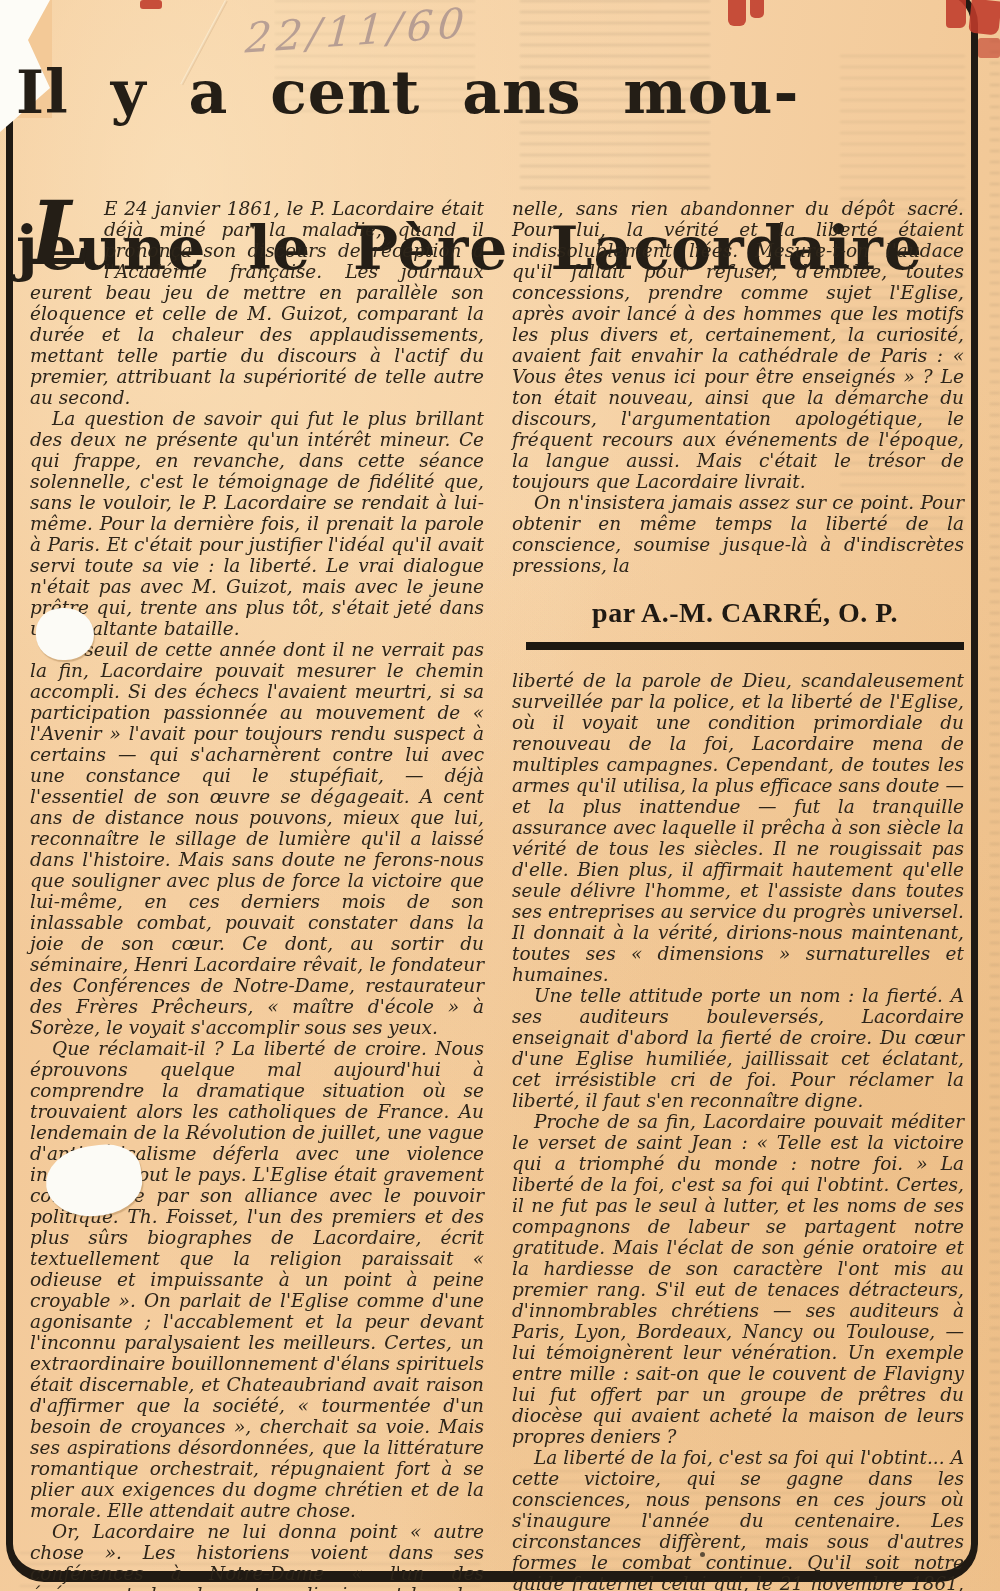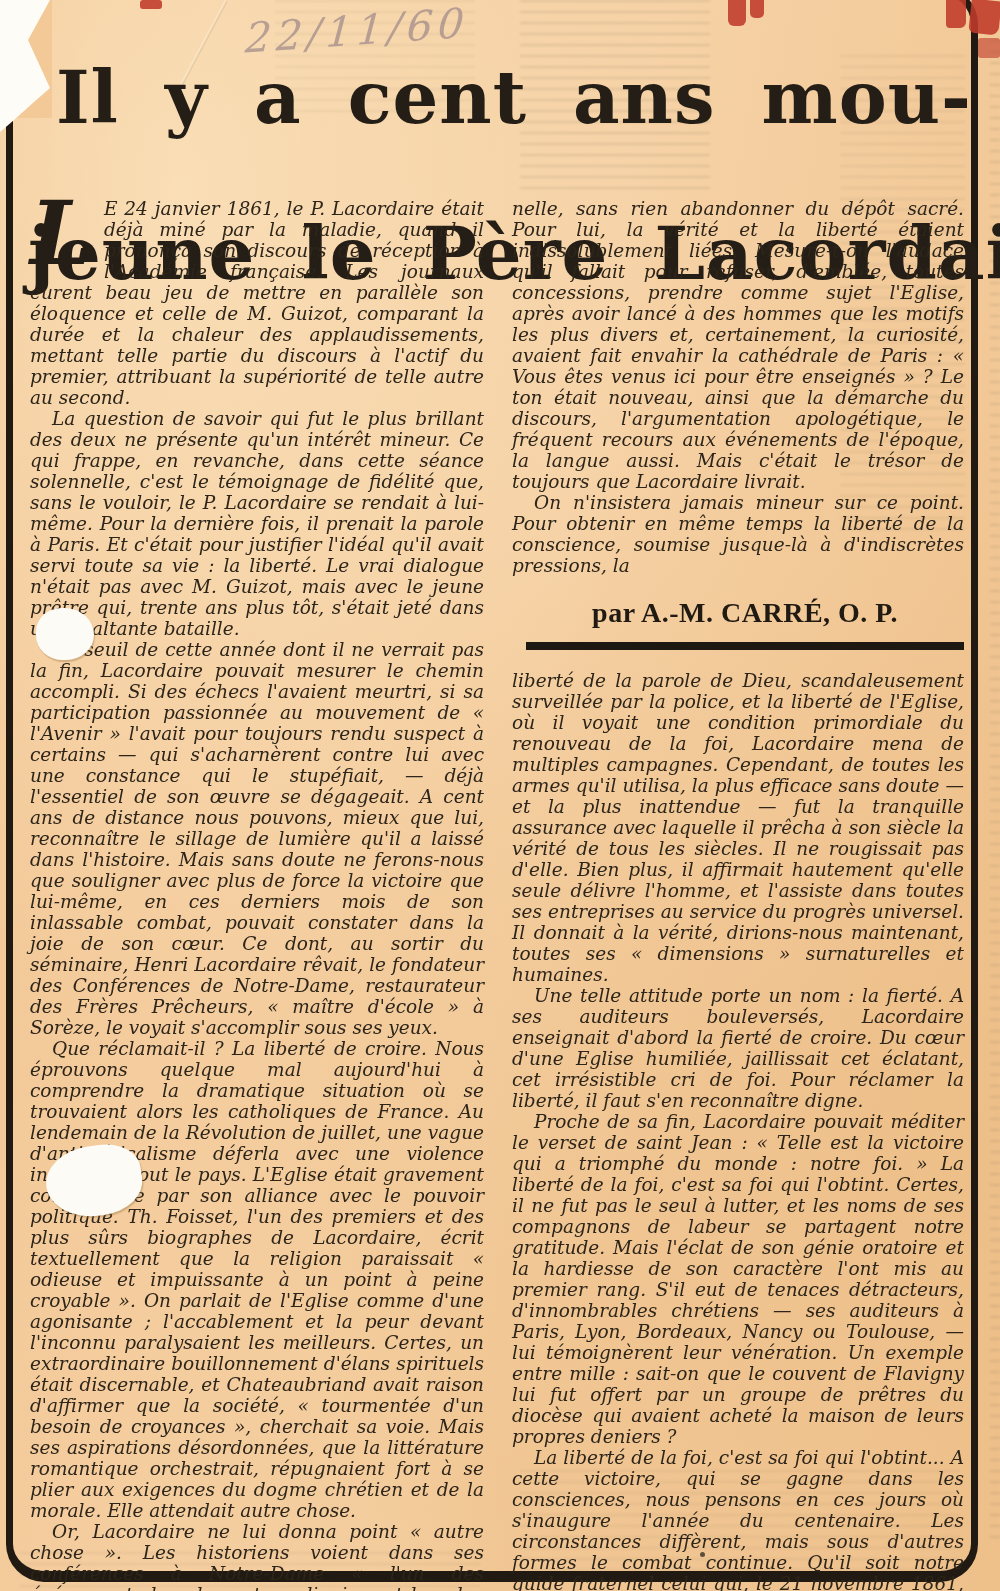--- a/index.html
+++ b/index.html
@@ -49,22 +49,22 @@
   
   .annotation{
     position:absolute;left:245px;top:4px;width:300px;
     font-style:italic;font-size:41px;letter-spacing:5px;
     color:rgba(146,124,132,0.62);
     transform:rotate(-4deg) skewX(-8deg);
     white-space:nowrap;
   }
   
   .headline{
-    position:absolute;left:28px;width:944px;text-align:right;
-    font-weight:bold;font-size:72px;line-height:1;
+    position:absolute;left:16px;width:944px;text-align:left;
+    font-weight:bold;font-size:60px;line-height:1;
     color:#241e16;letter-spacing:1px;word-spacing:20px;
     white-space:nowrap;
   }
   .hl1{top:62px;}
   .hl2{top:218px;}
   
   .col{
     position:absolute;top:198px;
     font-style:italic;font-size:18.5px;line-height:21px;
     color:#2d251a;text-align:justify;
@@ -134,21 +134,21 @@
   <div class="col col-left">
     <p><span class="dropcap">L</span><span>E 24 janvier 1861, le P. Lacordaire était déjà miné par la maladie, quand il prononça son discours de réception à l'Académie française. Les journaux eurent beau jeu de mettre en parallèle son éloquence et celle de M. Guizot, comparant la durée et la chaleur des applaudissements, mettant telle partie du discours à l'actif du premier, attribuant la supériorité de telle autre au second.</span></p>
     <p class="ind"><span>La question de savoir qui fut le plus brillant des deux ne présente qu'un intérêt mineur. Ce qui frappe, en revanche, dans cette séance solennelle, c'est le témoignage de fidélité que, sans le vouloir, le P. Lacordaire se rendait à lui-même. Pour la dernière fois, il prenait la parole à Paris. Et c'était pour justifier l'idéal qu'il avait servi toute sa vie : la liberté. Le vrai dialogue n'était pas avec M. Guizot, mais avec le jeune prêtre qui, trente ans plus tôt, s'était jeté dans une exaltante bataille.</span></p>
     <p class="ind"><span>Au seuil de cette année dont il ne verrait pas la fin, Lacordaire pouvait mesurer le chemin accompli. Si des échecs l'avaient meurtri, si sa participation passionnée au mouvement de « l'Avenir » l'avait pour toujours rendu suspect à certains — qui s'acharnèrent contre lui avec une constance qui le stupéfiait, — déjà l'essentiel de son œuvre se dégageait. A cent ans de distance nous pouvons, mieux que lui, reconnaître le sillage de lumière qu'il a laissé dans l'histoire. Mais sans doute ne ferons-nous que souligner avec plus de force la victoire que lui-même, en ces derniers mois de son inlassable combat, pouvait constater dans la joie de son cœur. Ce dont, au sortir du séminaire, Henri Lacordaire rêvait, le fondateur des Conférences de Notre-Dame, restaurateur des Frères Prêcheurs, « maître d'école » à Sorèze, le voyait s'accomplir sous ses yeux.</span></p>
     <p class="ind"><span>Que réclamait-il ? La liberté de croire. Nous éprouvons quelque mal aujourd'hui à comprendre la dramatique situation où se trouvaient alors les catholiques de France. Au lendemain de la Révolution de juillet, une vague d'anticléricalisme déferla avec une violence inouïe sur tout le pays. L'Eglise était gravement compromise par son alliance avec le pouvoir politique. Th. Foisset, l'un des premiers et des plus sûrs biographes de Lacordaire, écrit textuellement que la religion paraissait « odieuse et impuissante à un point à peine croyable ». On parlait de l'Eglise comme d'une agonisante ; l'accablement et la peur devant l'inconnu paralysaient les meilleurs. Certes, un extraordinaire bouillonnement d'élans spirituels était discernable, et Chateaubriand avait raison d'affirmer que la société, « tourmentée d'un besoin de croyances », cherchait sa voie. Mais ses aspirations désordonnées, que la littérature romantique orchestrait, répugnaient fort à se plier aux exigences du dogme chrétien et de la morale. Elle attendait autre chose.</span></p>
     <p class="ind"><span>Or, Lacordaire ne lui donna point « autre chose ». Les historiens voient dans ses conférences à Notre-Dame « l'un des événements les plus extraordinaires et les plus décisifs » de la vie religieuse du XIXᵉ siècle. L'extraordinaire et le décisif fut que le succès vînt à un jeune prêtre dont la pensée s'inspirait de la doctrine la plus tradition-</span></p>
   </div>
 
   <div class="col col-right">
     <p><span>nelle, sans rien abandonner du dépôt sacré. Pour lui, la vérité et la liberté étaient indissolublement liées. Mesure-t-on l'audace qu'il fallait pour refuser, d'emblée, toutes concessions, prendre comme sujet l'Eglise, après avoir lancé à des hommes que les motifs les plus divers et, certainement, la curiosité, avaient fait envahir la cathédrale de Paris : « Vous êtes venus ici pour être enseignés » ? Le ton était nouveau, ainsi que la démarche du discours, l'argumentation apologétique, le fréquent recours aux événements de l'époque, la langue aussi. Mais c'était le trésor de toujours que Lacordaire livrait.</span></p>
-    <p class="ind"><span>On n'insistera jamais mineur sur ce point. Pour obtenir en même temps la liberté de la conscience, soumise jusque-là à d'indiscrètes pressions, la</span></p>
+    <p class="ind"><span>On n'insistera jamais assez sur ce point. Pour obtenir en même temps la liberté de la conscience, soumise jusque-là à d'indiscrètes pressions, la</span></p>
 
     <div class="byline">par A.-M. CARRÉ, O. P.</div>
 
     <p><span>liberté de la parole de Dieu, scandaleusement surveillée par la police, et la liberté de l'Eglise, où il voyait une condition primordiale du renouveau de la foi, Lacordaire mena de multiples campagnes. Cependant, de toutes les armes qu'il utilisa, la plus efficace sans doute — et la plus inattendue — fut la tranquille assurance avec laquelle il prêcha à son siècle la vérité de tous les siècles. Il ne rougissait pas d'elle. Bien plus, il affirmait hautement qu'elle seule délivre l'homme, et l'assiste dans toutes ses entreprises au service du progrès universel. Il donnait à la vérité, dirions-nous maintenant, toutes ses « dimensions » surnaturelles et humaines.</span></p>
     <p class="ind"><span>Une telle attitude porte un nom : la fierté. A ses auditeurs bouleversés, Lacordaire enseignait d'abord la fierté de croire. Du cœur d'une Eglise humiliée, jaillissait cet éclatant, cet irrésistible cri de foi. Pour réclamer la liberté, il faut s'en reconnaître digne.</span></p>
     <p class="ind"><span>Proche de sa fin, Lacordaire pouvait méditer le verset de saint Jean : « Telle est la victoire qui a triomphé du monde : notre foi. » La liberté de la foi, c'est sa foi qui l'obtint. Certes, il ne fut pas le seul à lutter, et les noms de ses compagnons de labeur se partagent notre gratitude. Mais l'éclat de son génie oratoire et la hardiesse de son caractère l'ont mis au premier rang. S'il eut de tenaces détracteurs, d'innombrables chrétiens — ses auditeurs à Paris, Lyon, Bordeaux, Nancy ou Toulouse, — lui témoignèrent leur vénération. Un exemple entre mille : sait-on que le couvent de Flavigny lui fut offert par un groupe de prêtres du diocèse qui avaient acheté la maison de leurs propres deniers ?</span></p>
     <p class="ind"><span>La liberté de la foi, c'est sa foi qui l'obtint... A cette victoire, qui se gagne dans les consciences, nous pensons en ces jours où s'inaugure l'année du centenaire. Les circonstances diffèrent, mais sous d'autres formes le combat continue. Qu'il soit notre guide fraternel celui qui, le 21 novembre 1861, fermait les yeux dans sa cellule de Sorèze, pour les ouvrir sur son Seigneur bien-aimé !</span></p>
   </div>
 
   <div class="hole hole1"></div>

